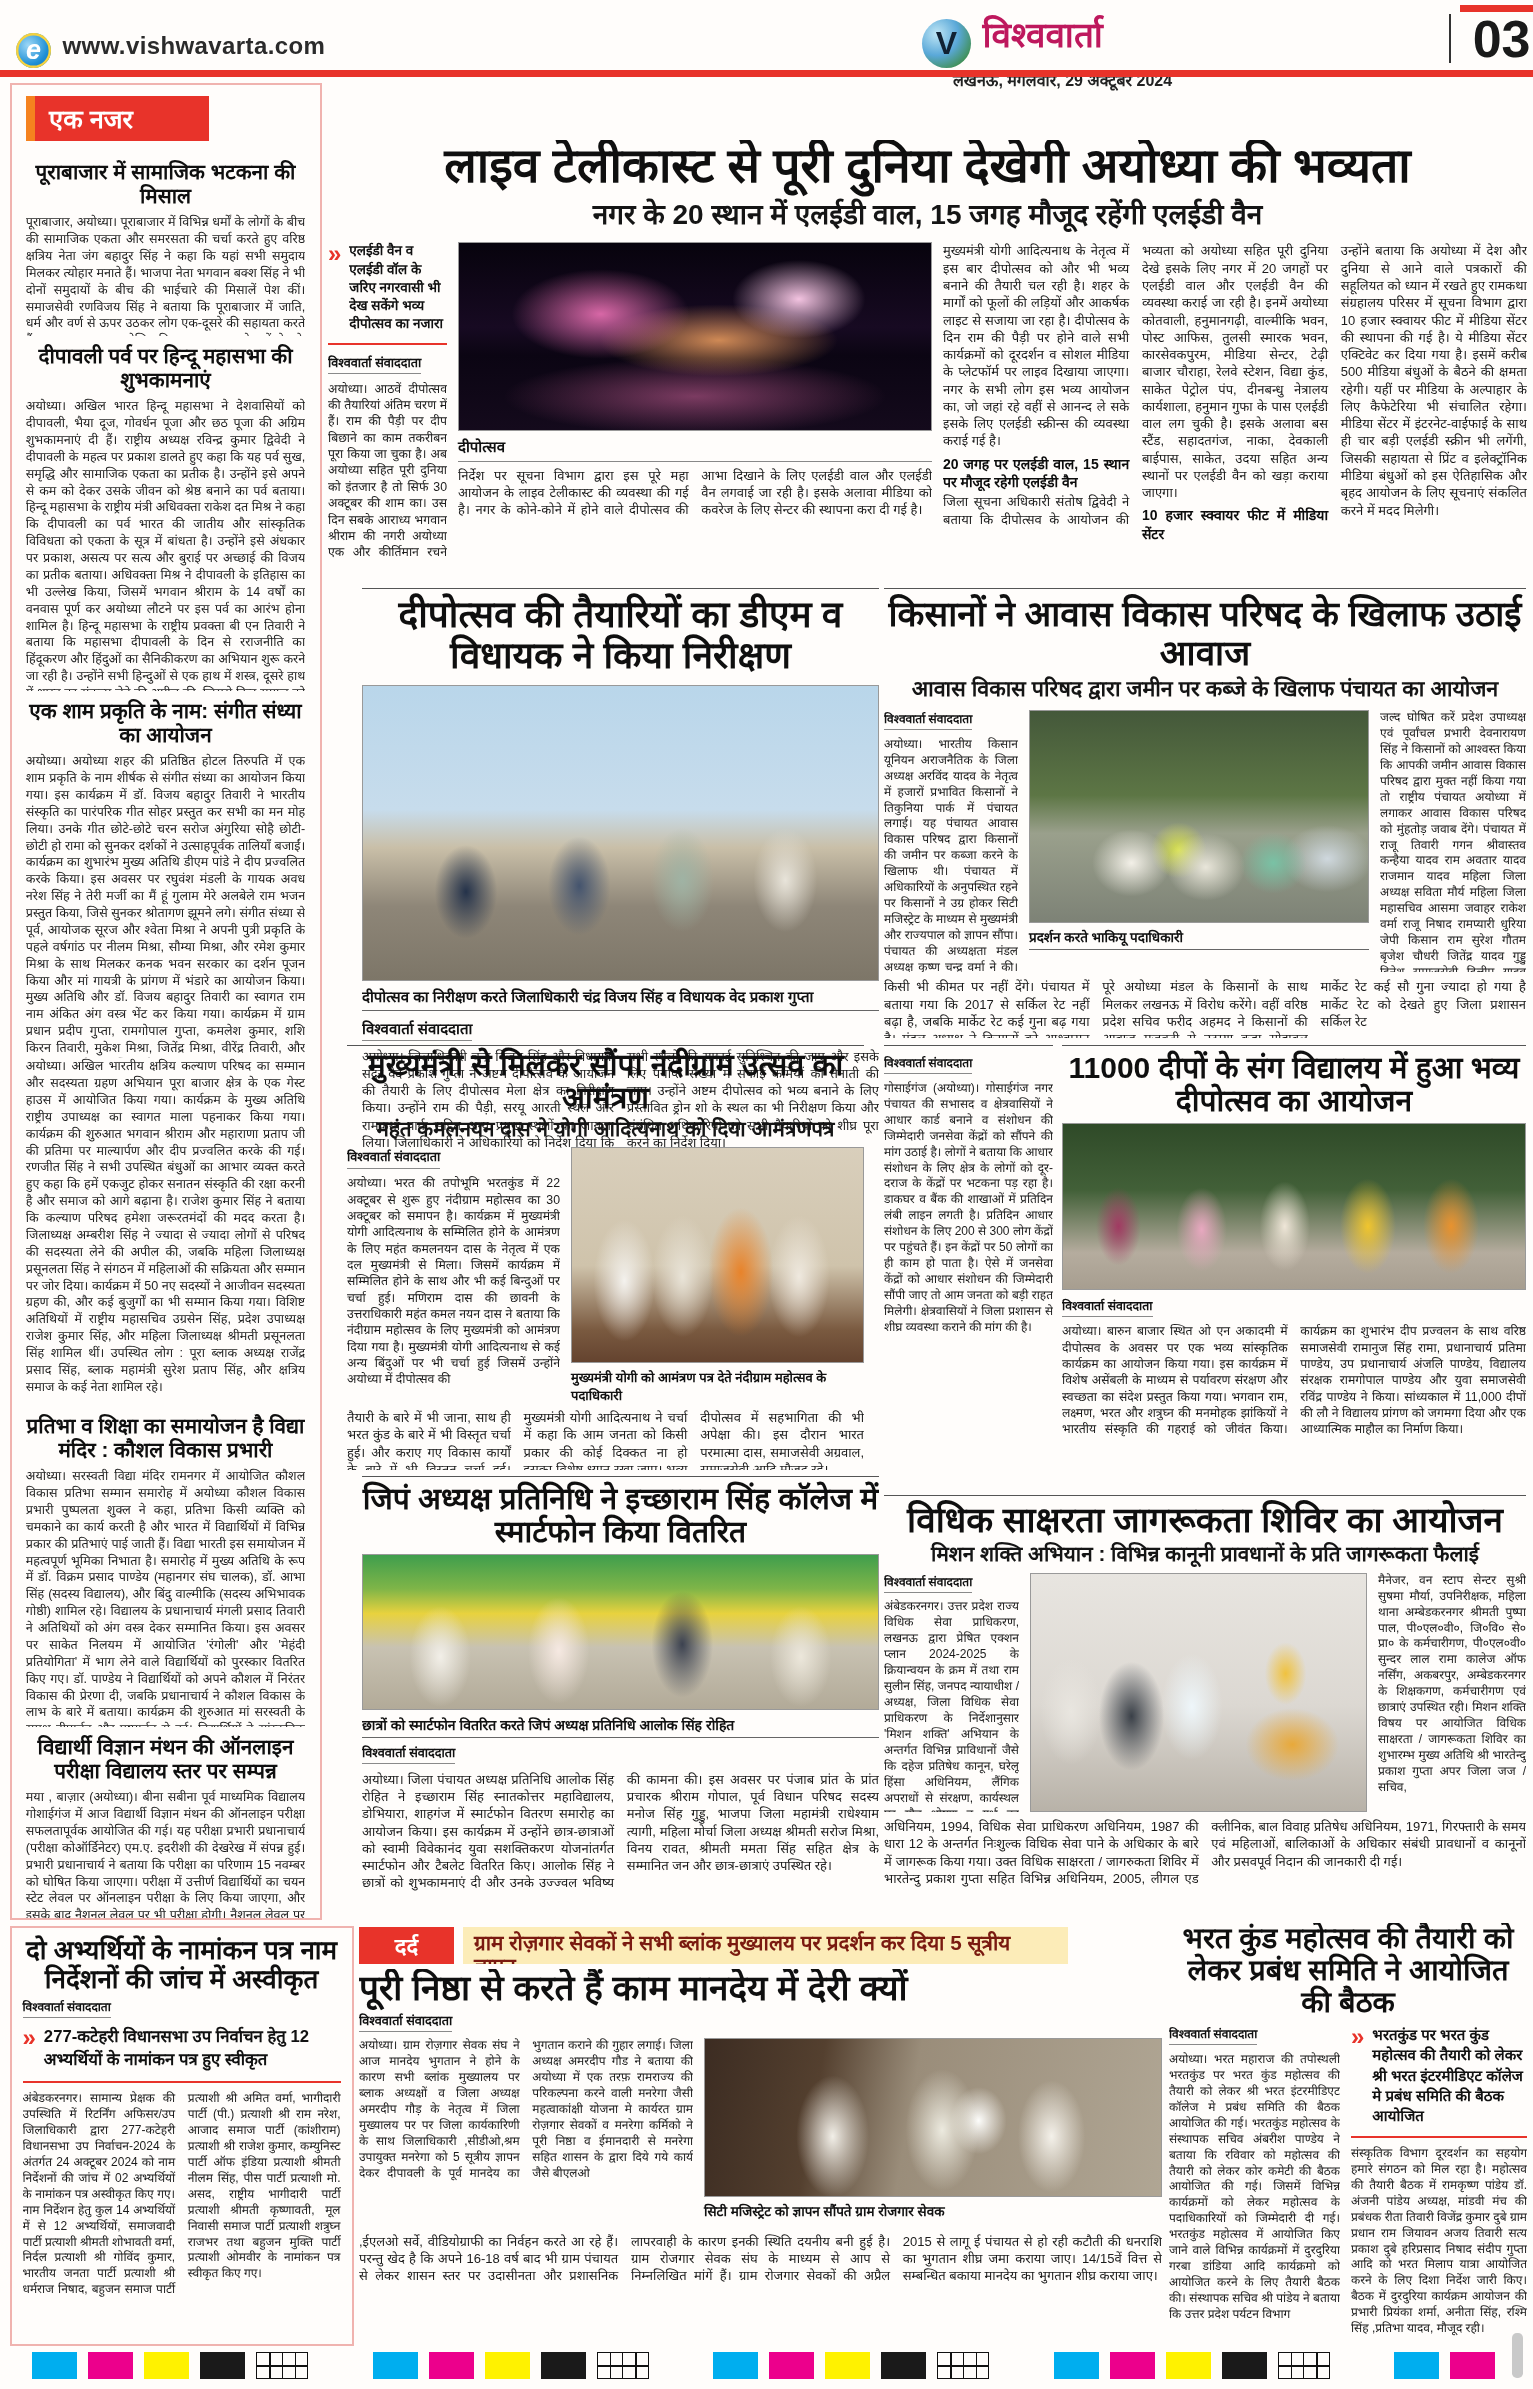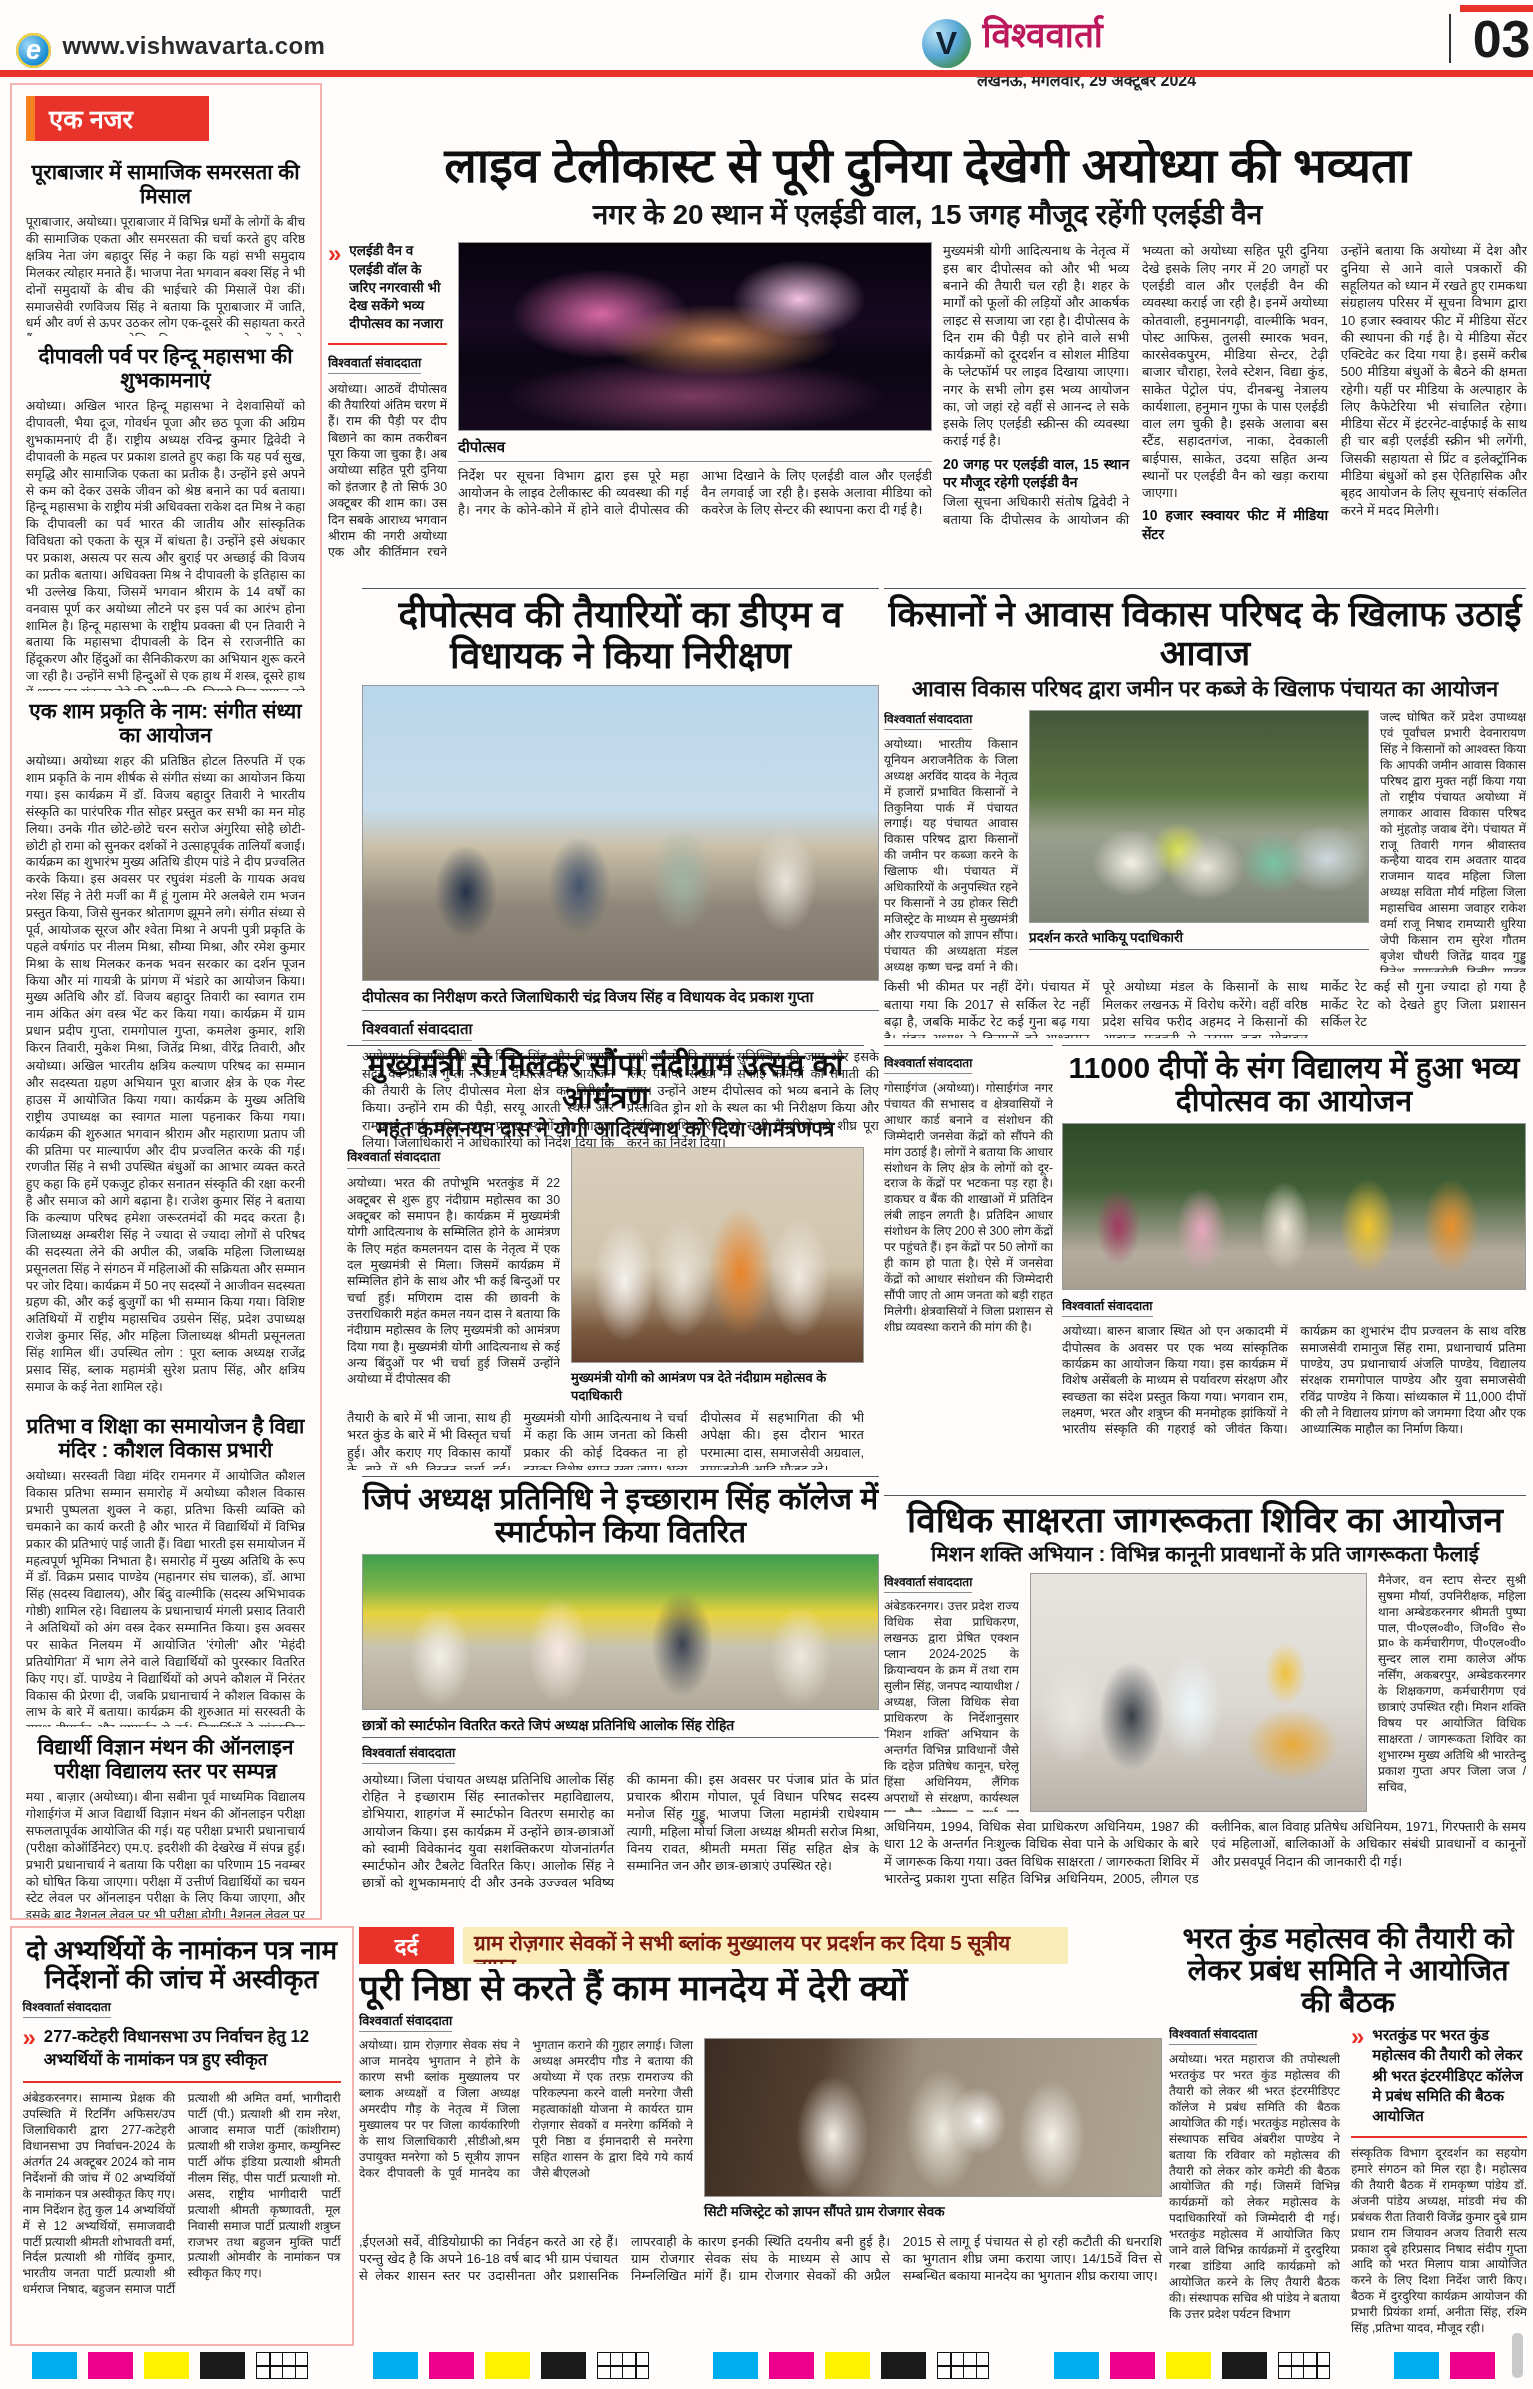--- a/index.html
+++ b/index.html
@@ -123,33 +123,33 @@
 
 <div class="page">
 
   <div class="abs" style="left:16px; top:32px;">
     <span class="ie">e</span>
     <span class="url">www.vishwavarta.com</span>
   </div>
   <div class="abs" style="left:922px; top:9.5px;">
     <span class="logo">V</span>
     <span class="brand">विश्ववार्ता</span>
-    <div class="dateline" style="margin-left:55px; margin-top:1.6px;">लखनऊ,  मंगलवार, 29 अक्टूबर 2024</div>
+    <div class="dateline" style="margin-left:31px; margin-top:1.6px;">लखनऊ,  मंगलवार, 29 अक्टूबर 2024</div>
   </div>
   <div class="abs vline" style="left:1449px; top:14.3px; height:49px;"></div>
   <div class="abs pagenum-box" style="left:1460px; top:4.8px;">
     <div class="pagenum">03</div>
   </div>
   <div class="redrule"></div>
 
   <aside class="abs sidebar clip" style="left:9.5px; top:83px; width:312px; height:1837px;">
     <div class="eknajar">एक नजर</div>
 
     <div class="clip" style="height:184px;">
-      <div class="sb-h">पूराबाजार में सामाजिक समरसता की मिसाल</div>
+      <div class="sb-h">पूराबाजार में सामाजिक भटकना की मिसाल</div>
       <div class="sb-b">पूराबाजार, अयोध्या। पूराबाजार में विभिन्न धर्मों के लोगों के बीच की सामाजिक एकता और समरसता की चर्चा करते हुए वरिष्ठ क्षत्रिय नेता जंग बहादुर सिंह ने कहा कि यहां सभी समुदाय मिलकर त्योहार मनाते हैं। भाजपा नेता भगवान बक्श सिंह ने भी दोनों समुदायों के बीच की भाईचारे की मिसालें पेश कीं। समाजसेवी रणविजय सिंह ने बताया कि पूराबाजार में जाति, धर्म और वर्ण से ऊपर उठकर लोग एक-दूसरे की सहायता करते हैं। इस अवसर पर आयोजित विशाल समरसता भोज में क्षेत्र के गणमान्य व्यक्तियों ने भाग लिया, जो सामाजिक समरसता का प्रतीक है।</div>
     </div>
     <div class="clip" style="height:355px;">
       <div class="sb-h">दीपावली पर्व पर हिन्दू महासभा की शुभकामनाएं</div>
       <div class="sb-b">अयोध्या। अखिल भारत हिन्दू महासभा ने देशवासियों को दीपावली, भैया दूज, गोवर्धन पूजा और छठ पूजा की अग्रिम शुभकामनाएं दी हैं। राष्ट्रीय अध्यक्ष रविन्द्र कुमार द्विवेदी ने दीपावली के महत्व पर प्रकाश डालते हुए कहा कि यह पर्व सुख, समृद्धि और सामाजिक एकता का प्रतीक है। उन्होंने इसे अपने से कम को देकर उसके जीवन को श्रेष्ठ बनाने का पर्व बताया। हिन्दू महासभा के राष्ट्रीय मंत्री अधिवक्ता राकेश दत मिश्र ने कहा कि दीपावली का पर्व भारत की जातीय और सांस्कृतिक विविधता को एकता के सूत्र में बांधता है। उन्होंने इसे अंधकार पर प्रकाश, असत्य पर सत्य और बुराई पर अच्छाई की विजय का प्रतीक बताया। अधिवक्ता मिश्र ने दीपावली के इतिहास का भी उल्लेख किया, जिसमें भगवान श्रीराम के 14 वर्षों का वनवास पूर्ण कर अयोध्या लौटने पर इस पर्व का आरंभ होना शामिल है। हिन्दू महासभा के राष्ट्रीय प्रवक्ता बी एन तिवारी ने बताया कि महासभा दीपावली के दिन से रराजनीति का हिंदूकरण और हिंदुओं का सैनिकीकरण का अभियान शुरू करने जा रही है। उन्होंने सभी हिन्दुओं से एक हाथ में शस्त्र, दूसरे हाथ में शास्त्र का संकल्प लेने की अपील की, जिससे हिन्दू समाज को सशक्त बनाया जा सके।</div>
     </div>
     <div class="clip" style="height:367px;">
       <div class="sb-h">एक शाम प्रकृति के नाम: संगीत संध्या का आयोजन</div>
       <div class="sb-b">अयोध्या। अयोध्या शहर की प्रतिष्ठित होटल तिरुपति में एक शाम प्रकृति के नाम शीर्षक से संगीत संध्या का आयोजन किया गया। इस कार्यक्रम में डॉ. विजय बहादुर तिवारी ने भारतीय संस्कृति का पारंपरिक गीत सोहर प्रस्तुत कर सभी का मन मोह लिया। उनके गीत छोटे-छोटे चरन सरोज अंगुरिया सोहै छोटी-छोटी हो रामा को सुनकर दर्शकों ने उत्साहपूर्वक तालियाँ बजाईं। कार्यक्रम का शुभारंभ मुख्य अतिथि डीएम पांडे ने दीप प्रज्वलित करके किया। इस अवसर पर रघुवंश मंडली के गायक अवध नरेश सिंह ने तेरी मर्जी का मैं हूं गुलाम मेरे अलबेले राम भजन प्रस्तुत किया, जिसे सुनकर श्रोतागण झूमने लगे। संगीत संध्या से पूर्व, आयोजक सूरज और श्वेता मिश्रा ने अपनी पुत्री प्रकृति के पहले वर्षगांठ पर नीलम मिश्रा, सौम्या मिश्रा, और रमेश कुमार मिश्रा के साथ मिलकर कनक भवन सरकार का दर्शन पूजन किया और मां गायत्री के प्रांगण में भंडारे का आयोजन किया। मुख्य अतिथि और डॉ. विजय बहादुर तिवारी का स्वागत राम नाम अंकित अंग वस्त्र भेंट कर किया गया। कार्यक्रम में ग्राम प्रधान प्रदीप गुप्ता, रामगोपाल गुप्ता, कमलेश कुमार, शशि किरन तिवारी, मुकेश मिश्रा, जितेंद्र मिश्रा, वीरेंद्र तिवारी, और अन्य प्रमुख लोग उपस्थित रहे।</div>
     </div>

